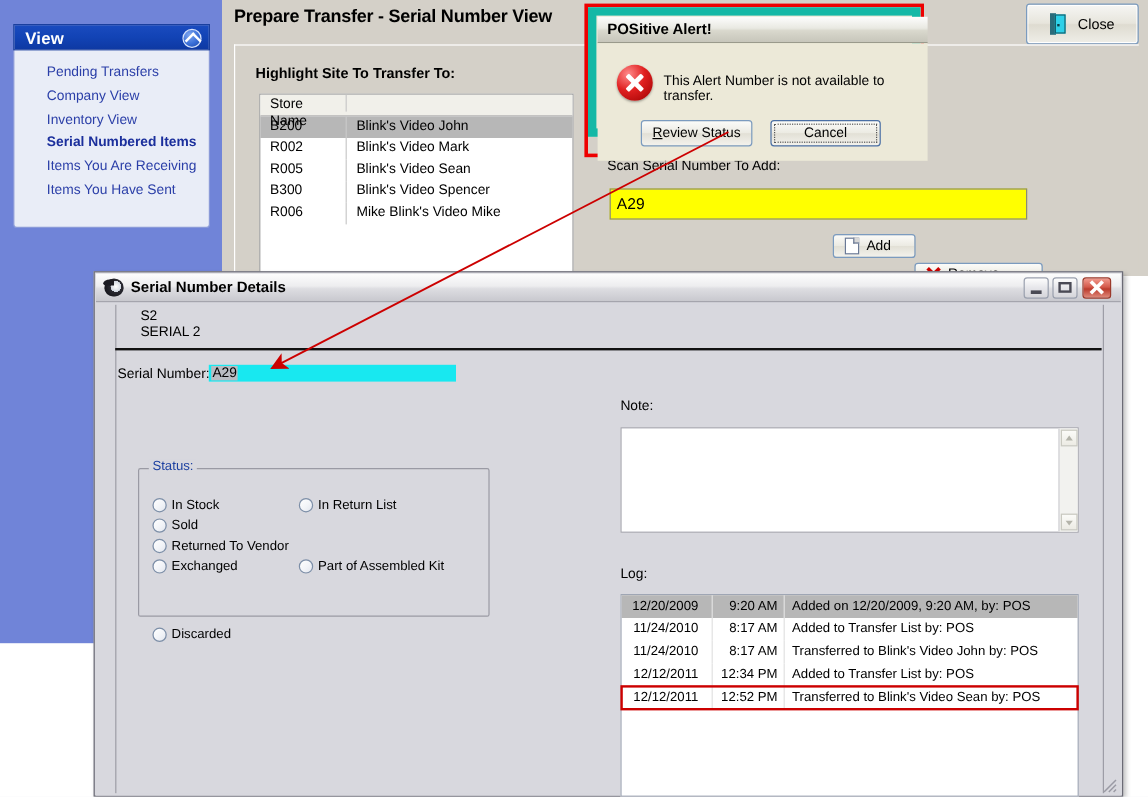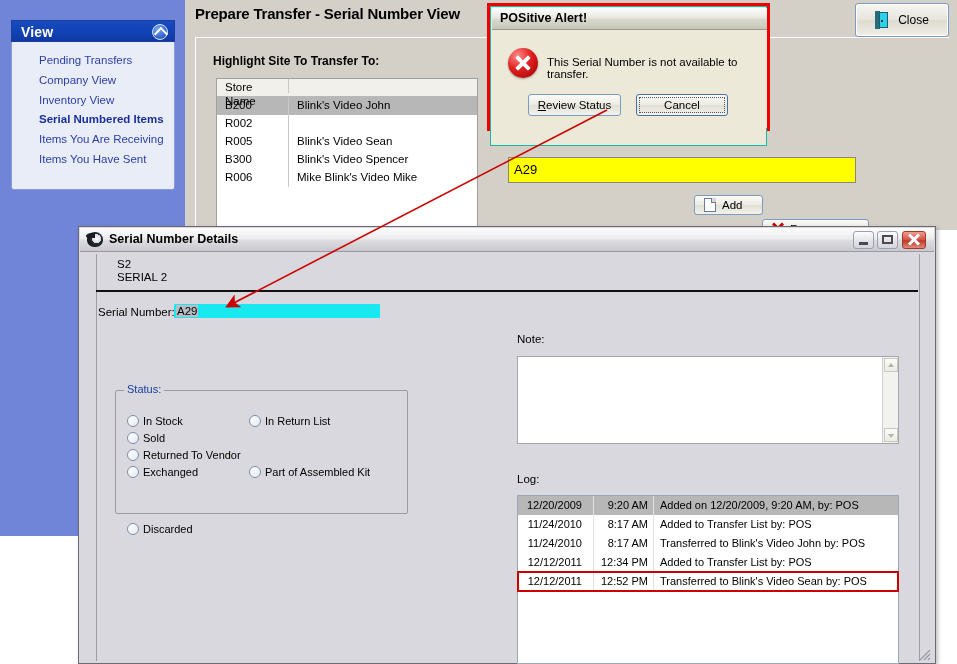--- a/index.html
+++ b/index.html
@@ -124,23 +124,23 @@
   .sg-row{display:flex;height:18px;box-sizing:border-box;cursor:pointer;}
   .sg-row div{padding:2px 0 0 8px;box-sizing:border-box;}
   .sg-row.sel{background:#b7b7b7;}
 
   
   .alert-wrap{
     position:absolute;left:487px;top:3px;width:283px;height:128px;
     border:3px solid #ee0000;box-sizing:border-box;
   }
   .alert-dlg{
-    position:absolute;left:0;top:0;width:277px;height:140px;
+    position:absolute;left:0;top:0;width:277px;height:108px;
     background:#ece9d8;
-    border:1px solid #14b8a6;
+    border:7px solid #14b8a6;
     box-sizing:border-box;
   }
   .alert-tb{
     position:absolute;left:1px;top:1px;width:275px;height:22px;
     background:linear-gradient(to bottom,#fdfdfd 0%,#e9e9e2 45%,#d9d8cd 55%,#c7c6bb 100%);
     border-bottom:1px solid #9a9a8c;
     box-sizing:border-box;
   }
   .alert-tb-title{
     position:absolute;left:8px;top:3px;font-size:12.5px;font-weight:bold;color:#000;
@@ -370,20 +370,21 @@
     <div class="sg-head">
       <div class="sg-c1">Store</div>
       <div class="sg-c2">Name</div>
     </div>
     <div class="sg-row sel">
       <div class="sg-c1">B200</div>
       <div class="sg-c2">Blink's Video John</div>
     </div>
     <div class="sg-row">
       <div class="sg-c1">R002</div>
+      <div class="sg-c2">Blink's Video Mark</div>
     </div>
     <div class="sg-row">
       <div class="sg-c1">R005</div>
       <div class="sg-c2">Blink's Video Sean</div>
     </div>
     <div class="sg-row">
       <div class="sg-c1">B300</div>
       <div class="sg-c2">Blink's Video Spencer</div>
     </div>
     <div class="sg-row">
@@ -403,21 +404,21 @@
     <span>Remove</span>
   </div>
 
   <div class="alert-wrap">
     <div class="alert-dlg">
       <div class="alert-tb">
         <span class="alert-tb-title">POSitive Alert!</span>
       </div>
       <div class="alert-body">
         <div class="err-icon"></div>
-        <div class="err-text">This Serial Number is not available to transfer.</div>
+        <div class="err-text">This Alert Number is not available to transfer.</div>
         <div class="dlg-btn review">
           <span><span class="u">R</span><span>eview Status</span></span>
         </div>
         <div class="dlg-btn cancel">
           <span class="inner"></span>
           <span>Cancel</span>
         </div>
       </div>
     </div>
   </div>

